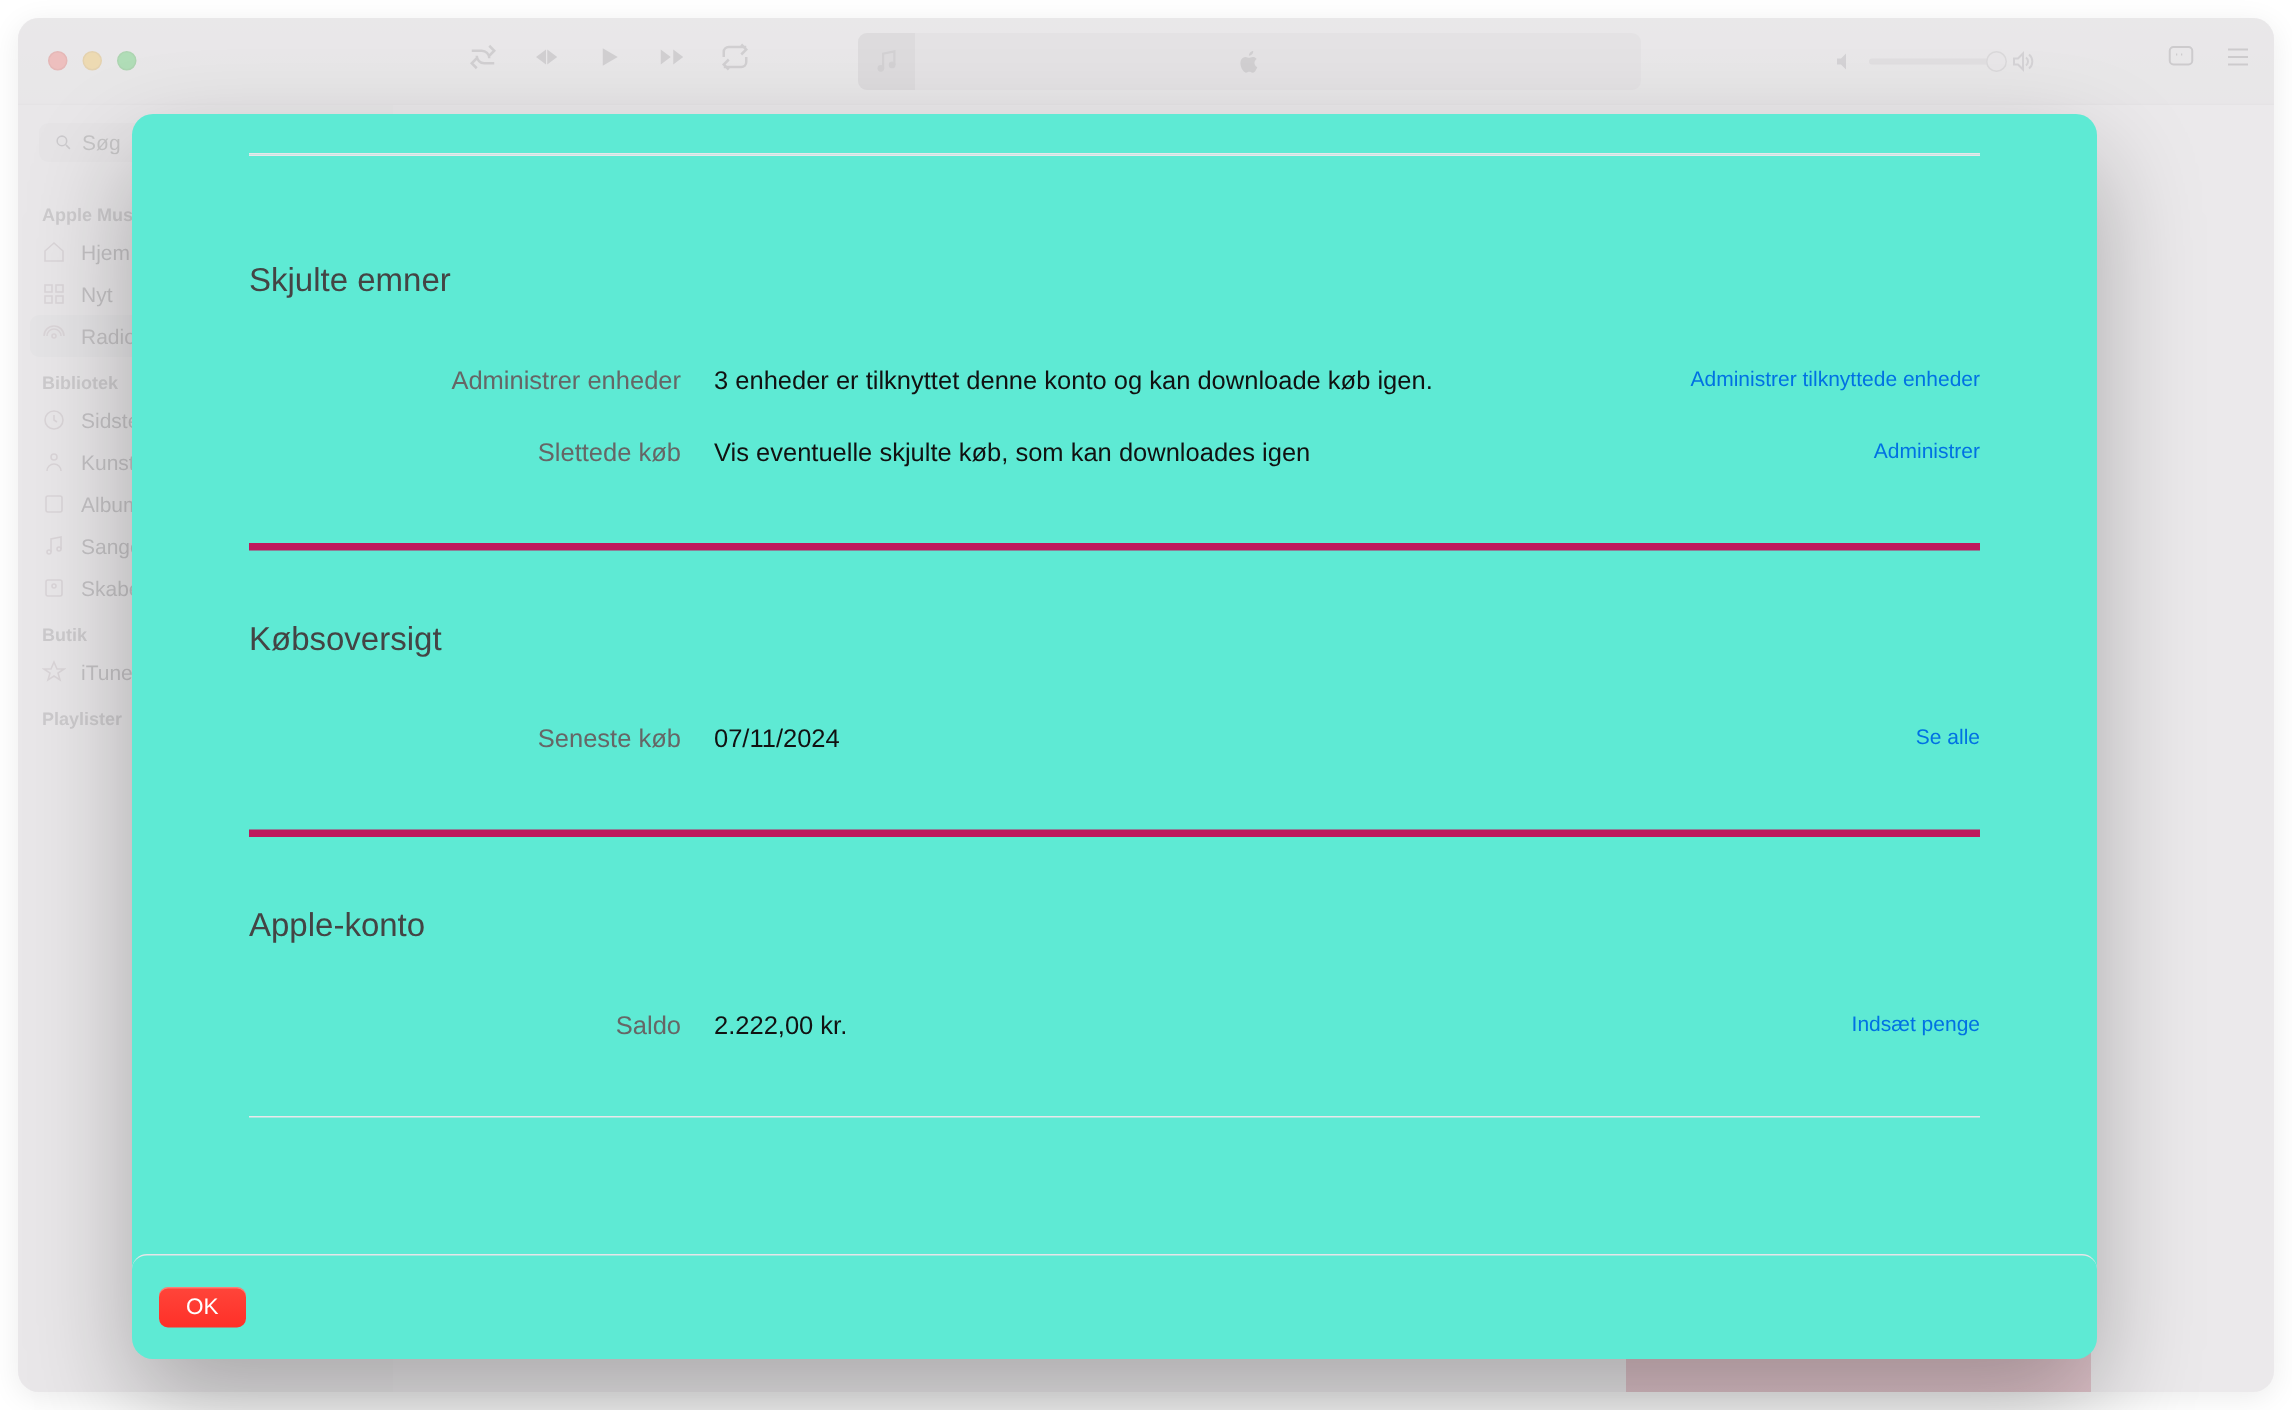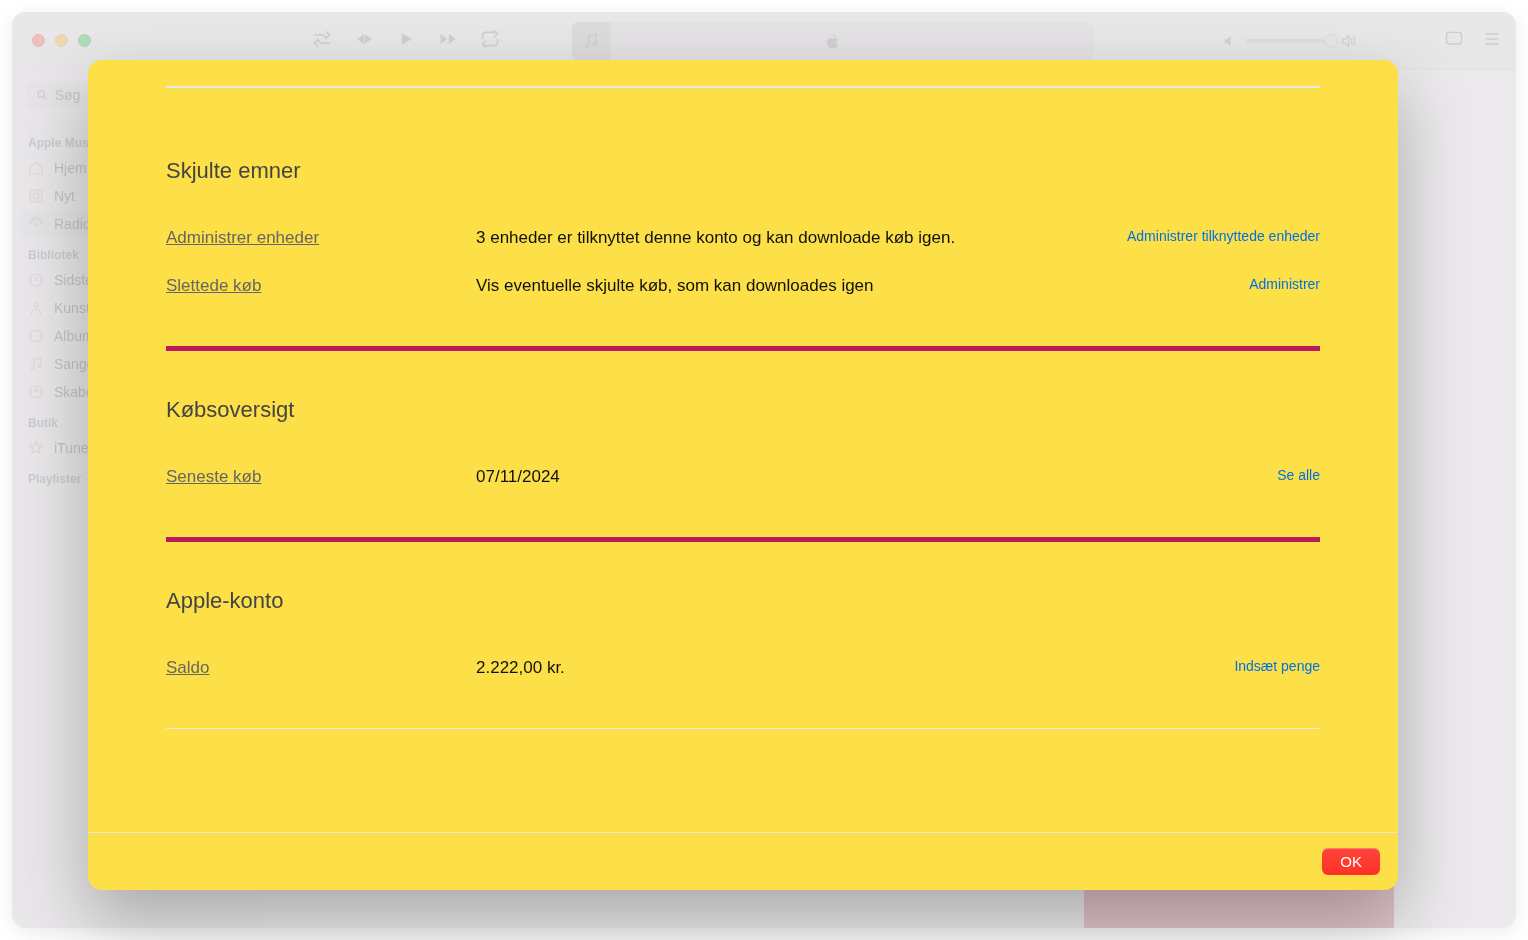--- a/index.html
+++ b/index.html
@@ -111,23 +111,23 @@
   .card-label { position:absolute; top:20px; right:26px; opacity:.95; }
 
   .scrim {
     position:absolute; inset:0;
     background: rgba(230,228,230,0.72);
     z-index:5;
   }
 
   .modal {
     position:absolute;
-    left:88px; top:60px;
+    left:88px; top:76px;
     width:1310px; height:830px;
-    background:#fde047;
+    background:#5eead4;
     border-radius:14px;
     box-shadow: 0 30px 70px rgba(0,0,0,.28);
     z-index:10;
     display:flex; flex-direction:column;
   }
   .modal-content {
     flex:1;
     padding: 26px 78px 0 78px;
     overflow:hidden;
   }
@@ -140,35 +140,35 @@
   .section-title {
     font-size: 22px; color:#444; font-weight:500;
     margin-bottom: 30px;
   }
   .mrow {
     display:flex; align-items:flex-start;
     padding: 14px 0;
     font-size: 17px;
   }
   .mrow .label {
-    width: 310px; color:#666;
+    width: 310px; text-align:right; color:#666;
     padding-right: 22px;
-    text-decoration: underline;
   }
   .mrow .value {
     flex: 1; color:#111;
   }
   .mrow .action {
     color:#0071e3; font-size:14px; cursor:pointer;
   }
   .modal-footer {
-    height: 58px;
+    height: 70px;
     border-top:1px solid #e7e5e8;
-    display:flex; align-items:center; justify-content:flex-end;
+    display:flex; align-items:center; justify-content:flex-start;
     padding: 0 18px;
+    border-radius: 10px;
   }
   .ok-btn {
     background: linear-gradient(#ff453a,#ff3028);
     border:none; color:#fff; font-size:15px; font-weight:500;
     padding: 5px 18px; border-radius: 6px;
     box-shadow: inset 0 1px 0 rgba(255,255,255,.3);
     cursor:pointer;
   }
 </style>
 </head>

